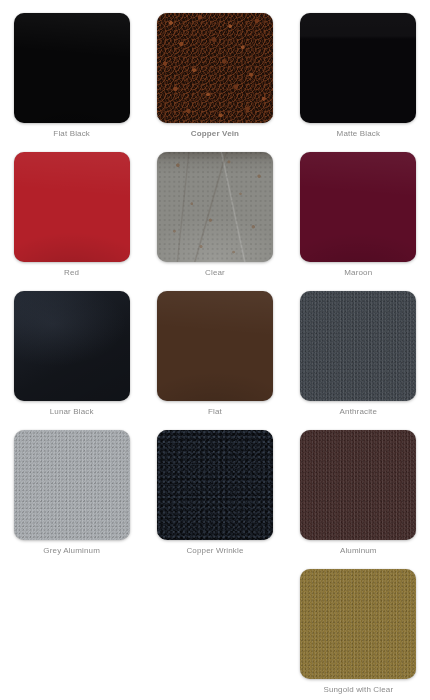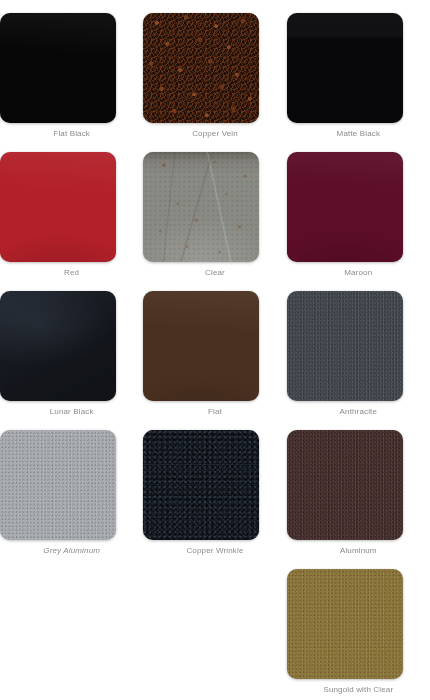--- a/index.html
+++ b/index.html
@@ -20,20 +20,21 @@
     display: grid;
     grid-template-columns: repeat(3, 143.33px);
     grid-auto-rows: 139px;
     width: 430px;
     box-sizing: border-box;
   }
 
   .swatch-cell {
     display: flex;
     flex-direction: column;
+    align-items: center;
     padding-top: 13px;
     box-sizing: border-box;
   }
   .swatch-cell.is-empty {
     visibility: hidden;
   }
 
   .swatch-chip {
     position: relative;
     width: 116px;
@@ -183,21 +184,21 @@
     <div class="swatch-cell">
       <div class="swatch-chip" style="background-color: rgb(7, 7, 8);">
         <div class="tex tex-solid"></div>
       </div>
       <div class="swatch-label" style="color: rgb(139, 139, 139);">Flat Black</div>
     </div>
     <div class="swatch-cell">
       <div class="swatch-chip" style="background-color: rgb(29, 15, 8);">
         <div class="tex tex-vein"></div>
       </div>
-      <div class="swatch-label" style="color: rgb(139, 139, 139);">Copper Vein</div>
+      <div class="swatch-label" style="color: rgb(139, 139, 139); font-weight: bold;">Copper Vein</div>
     </div>
     <div class="swatch-cell">
       <div class="swatch-chip" style="background-color: rgb(8, 7, 10);">
         <div class="tex tex-seam"></div>
       </div>
       <div class="swatch-label" style="color: rgb(139, 139, 139);">Matte Black</div>
     </div>
     <div class="swatch-cell">
       <div class="swatch-chip" style="background-color: rgb(179, 32, 41);">
         <div class="tex tex-solid"></div>
@@ -231,21 +232,21 @@
     <div class="swatch-cell">
       <div class="swatch-chip" style="background-color: rgb(58, 64, 71);">
         <div class="tex tex-metal"></div>
       </div>
       <div class="swatch-label" style="color: rgb(139, 139, 139);">Anthracite</div>
     </div>
     <div class="swatch-cell">
       <div class="swatch-chip" style="background-color: rgb(169, 173, 177);">
         <div class="tex tex-metal"></div>
       </div>
-      <div class="swatch-label" style="color: rgb(139, 139, 139); font-style: italic;">Grey Aluminum</div>
+      <div class="swatch-label" style="color: rgb(139, 139, 139);">Grey Aluminum</div>
     </div>
     <div class="swatch-cell">
       <div class="swatch-chip" style="background-color: rgb(18, 22, 29);">
         <div class="tex tex-wrinkle"></div>
       </div>
       <div class="swatch-label" style="color: rgb(139, 139, 139);">Copper Wrinkle</div>
     </div>
     <div class="swatch-cell">
       <div class="swatch-chip" style="background-color: rgb(61, 37, 35);">
         <div class="tex tex-metal"></div>

